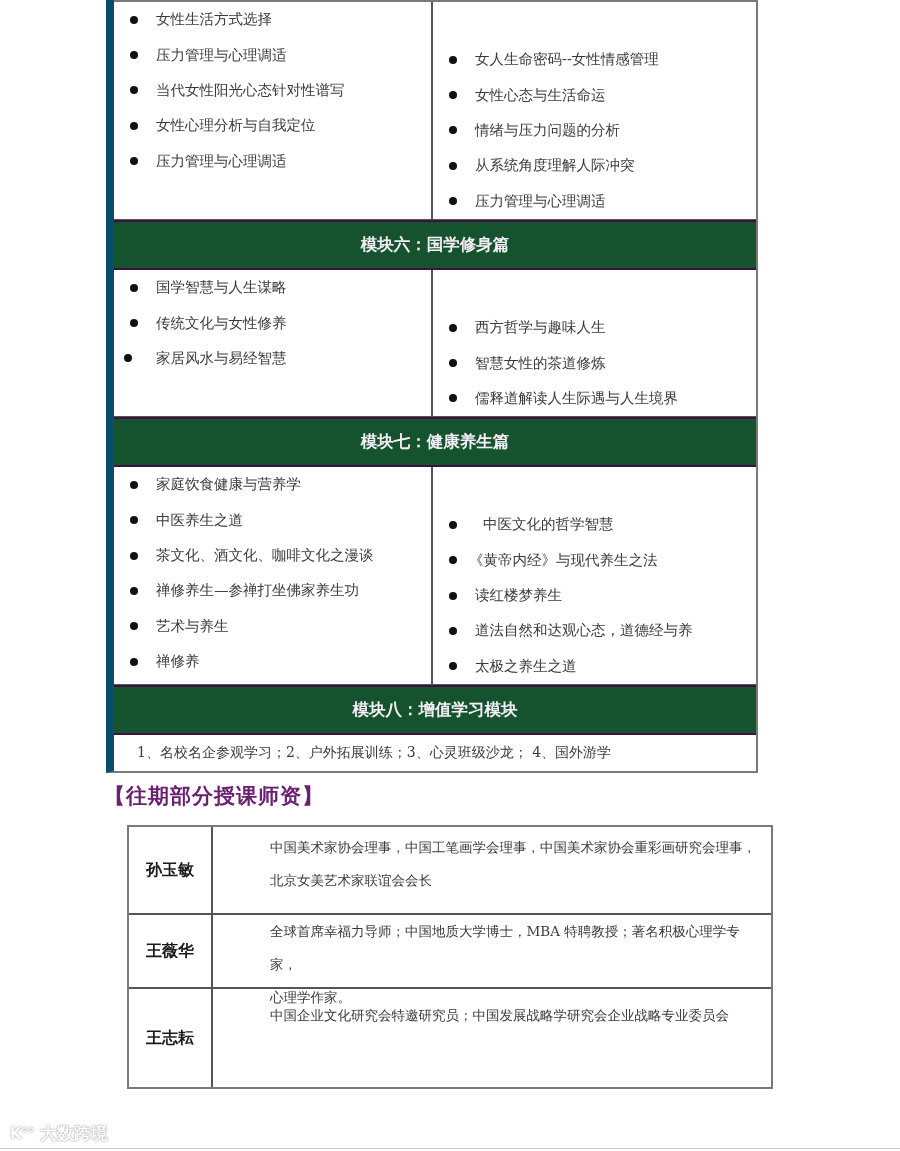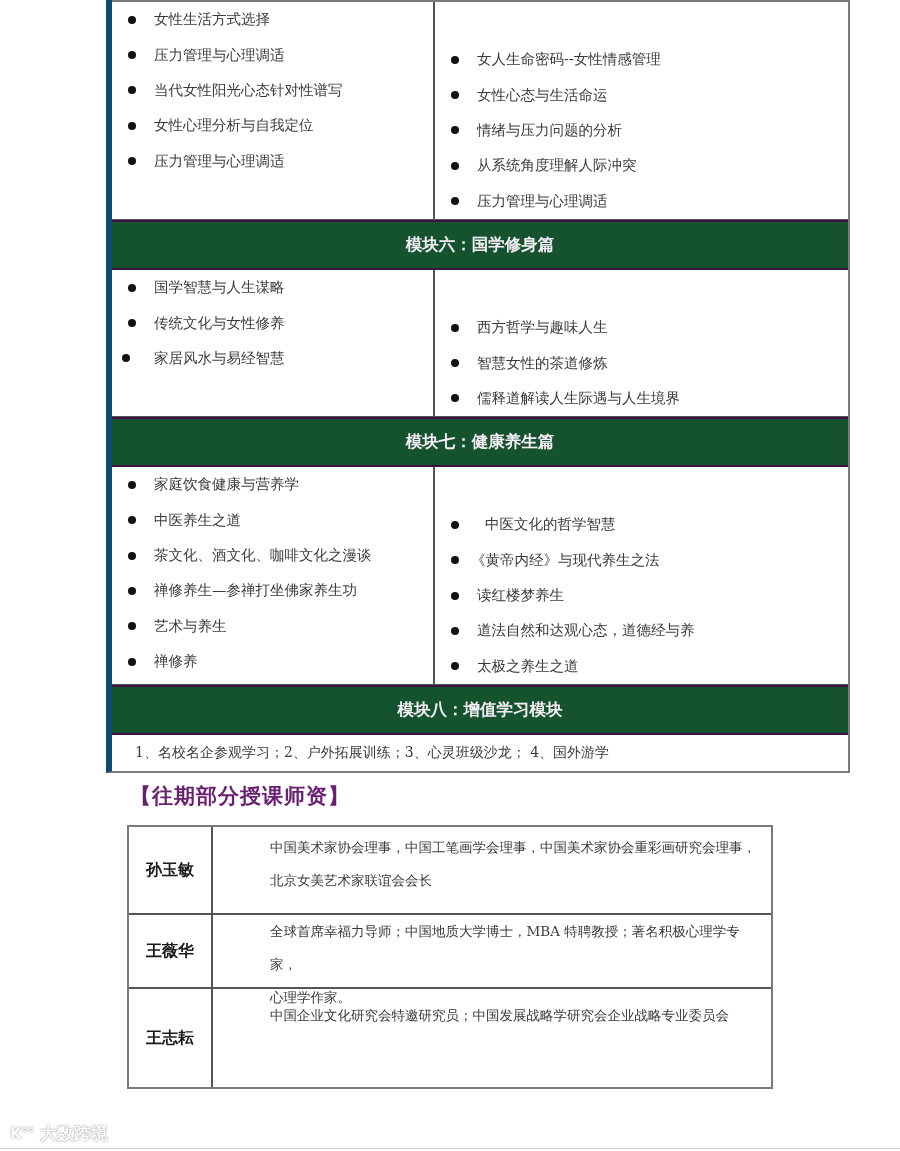--- a/index.html
+++ b/index.html
@@ -2,22 +2,22 @@
 <html><head>
   <meta charset="utf-8">
   <style>
     html, body { margin: 0; padding: 0; background: #ffffff; }
     body {
       width: 900px; height: 1151px; position: relative; overflow: hidden;
       font-family: "DejaVu Serif", "Liberation Serif", serif;
       color: #333333;
     }
     .course-table {
-      position: absolute; left: 106px; top: 0; width: 744px;
-      border-left: 6px solid #0c4a6e; border-right: 2px solid #7a7a7a;
+      position: absolute; left: 106px; top: 0; width: 652px;
+      border-left: 8px solid #0c4a6e; border-right: 2px solid #7a7a7a;
       border-bottom: 2px solid #7a7a7a;
       box-sizing: border-box;
     }
     .row-two {
       display: flex; border-bottom: 1px solid #555;
     }
     .col {
       width: 50%; box-sizing: border-box; padding: 0;
     }
     .col.left { border-right: 2px solid #555; width: 323px; }
@@ -35,21 +35,21 @@
       font-family: "DejaVu Sans", "Liberation Sans", sans-serif;
       font-size: 16.5px; font-weight: bold;
       border-top: 2px solid #3d1142; border-bottom: 2px solid #3d1142;
       box-sizing: border-box;
     }
     .extra-row {
       height: 36px; display: flex; align-items: center;
       padding-left: 23px; font-size: 14px; color: #3a3a3a;
     }
     .section-title {
-      position: absolute; left: 130px; top: 782px;
+      position: absolute; left: 104px; top: 782px;
       font-family: "DejaVu Sans", "Liberation Sans", sans-serif;
       font-size: 21px; font-weight: bold; color: #6a2070;
       letter-spacing: 1px;
     }
     .teacher-table {
       position: absolute; left: 127px; top: 825px; width: 646px;
       border: 2px solid #7a7a7a; box-sizing: border-box;
     }
     .t-row { display: flex; border-bottom: 2px solid #555; }
     .t-row:last-child { border-bottom: none; }

